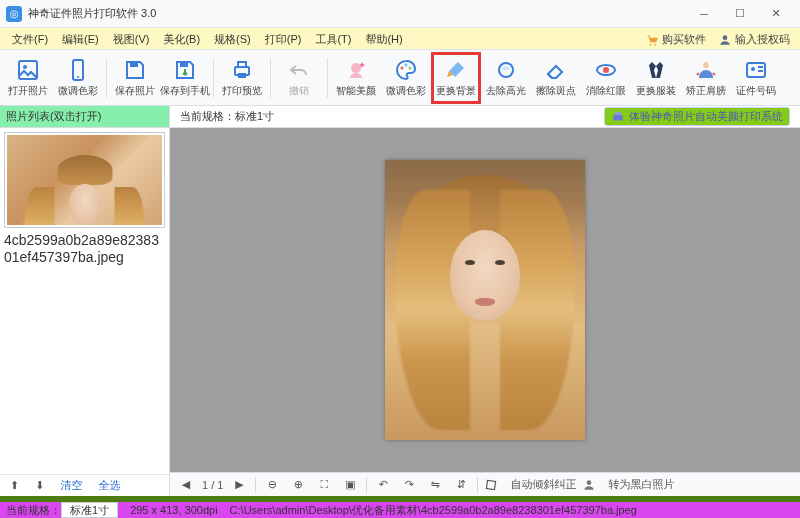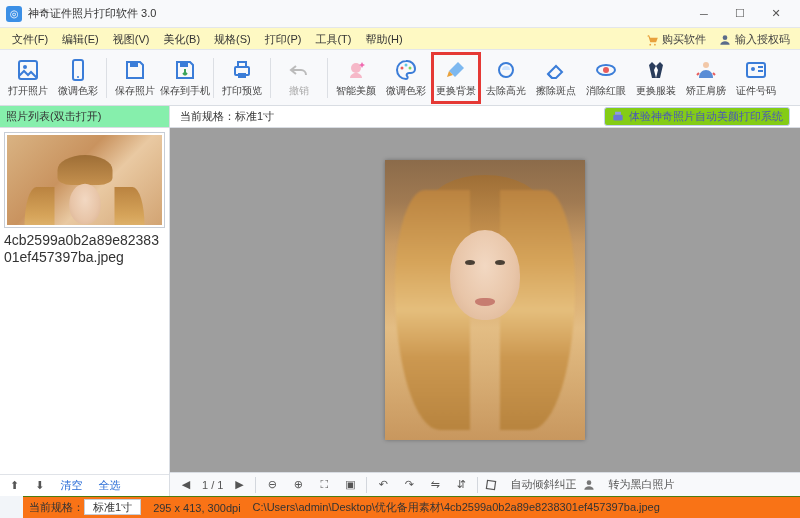--- a/index.html
+++ b/index.html
@@ -43,21 +43,21 @@
   .hair-right { position: absolute; right: 10px; top: 30px; width: 75px; height: 240px; background: linear-gradient(180deg,#ba8340 0%,#d6a45a 30%,#e5be7c 50%,#cc9850 70%,#b8843e 100%); border-radius: 0 40% 60% 0; filter: blur(1px); }
   .hair-top { position: absolute; left: 50%; top: 15px; width: 110px; height: 60px; transform: translateX(-50%); background: linear-gradient(180deg,#9e6e36 0%,#c4904e 100%); border-radius: 60% 60% 30% 30%; }
   .eye { position: absolute; width: 10px; height: 5px; background: #4a4035; border-radius: 50%; top: 100px; }
   .eye.l { left: 80px; } .eye.r { right: 80px; }
   .lips { position: absolute; left: 50%; top: 138px; width: 20px; height: 8px; transform: translateX(-50%); background: #c77d70; border-radius: 40% 40% 50% 50%; }
   .arrow { position: absolute; left: 248px; top: 44px; pointer-events: none; }
   .canvasfoot { height: 24px; background: #f8f9fb; border-top: 1px solid #d9dde3; display: flex; align-items: center; padding: 0 6px; gap: 6px; color: #555; }
   .cfbtn { width: 20px; height: 18px; display: flex; align-items: center; justify-content: center; cursor: pointer; color: #555; }
   .cfsep { width: 1px; height: 16px; background: #d3d7dd; }
   .cf-label { display: flex; align-items: center; gap: 12px; cursor: pointer; }
-  .statusbar { height: 22px; background: #f97316; border-top: 1px solid #4d7c0f; display: flex; align-items: center; padding: 0 6px; color: #333; gap: 12px; font-size: 11px; margin-left: 23px; }
+  .statusbar { height: 22px; background: #d946ef; border-top: 6px solid #4d7c0f; display: flex; align-items: center; padding: 0 6px; color: #333; gap: 12px; font-size: 11px; }
   .statusbar .seg { border: 1px solid #c7cdd6; padding: 1px 8px; background: #fff; }
   svg { display: block; }
 </style>
 </head>
 <body>
 
 <div class="titlebar">
   <div class="app-icon">◎</div>
   <div class="title">神奇证件照片打印软件 3.0</div>
   <div class="winbtn">─</div>

